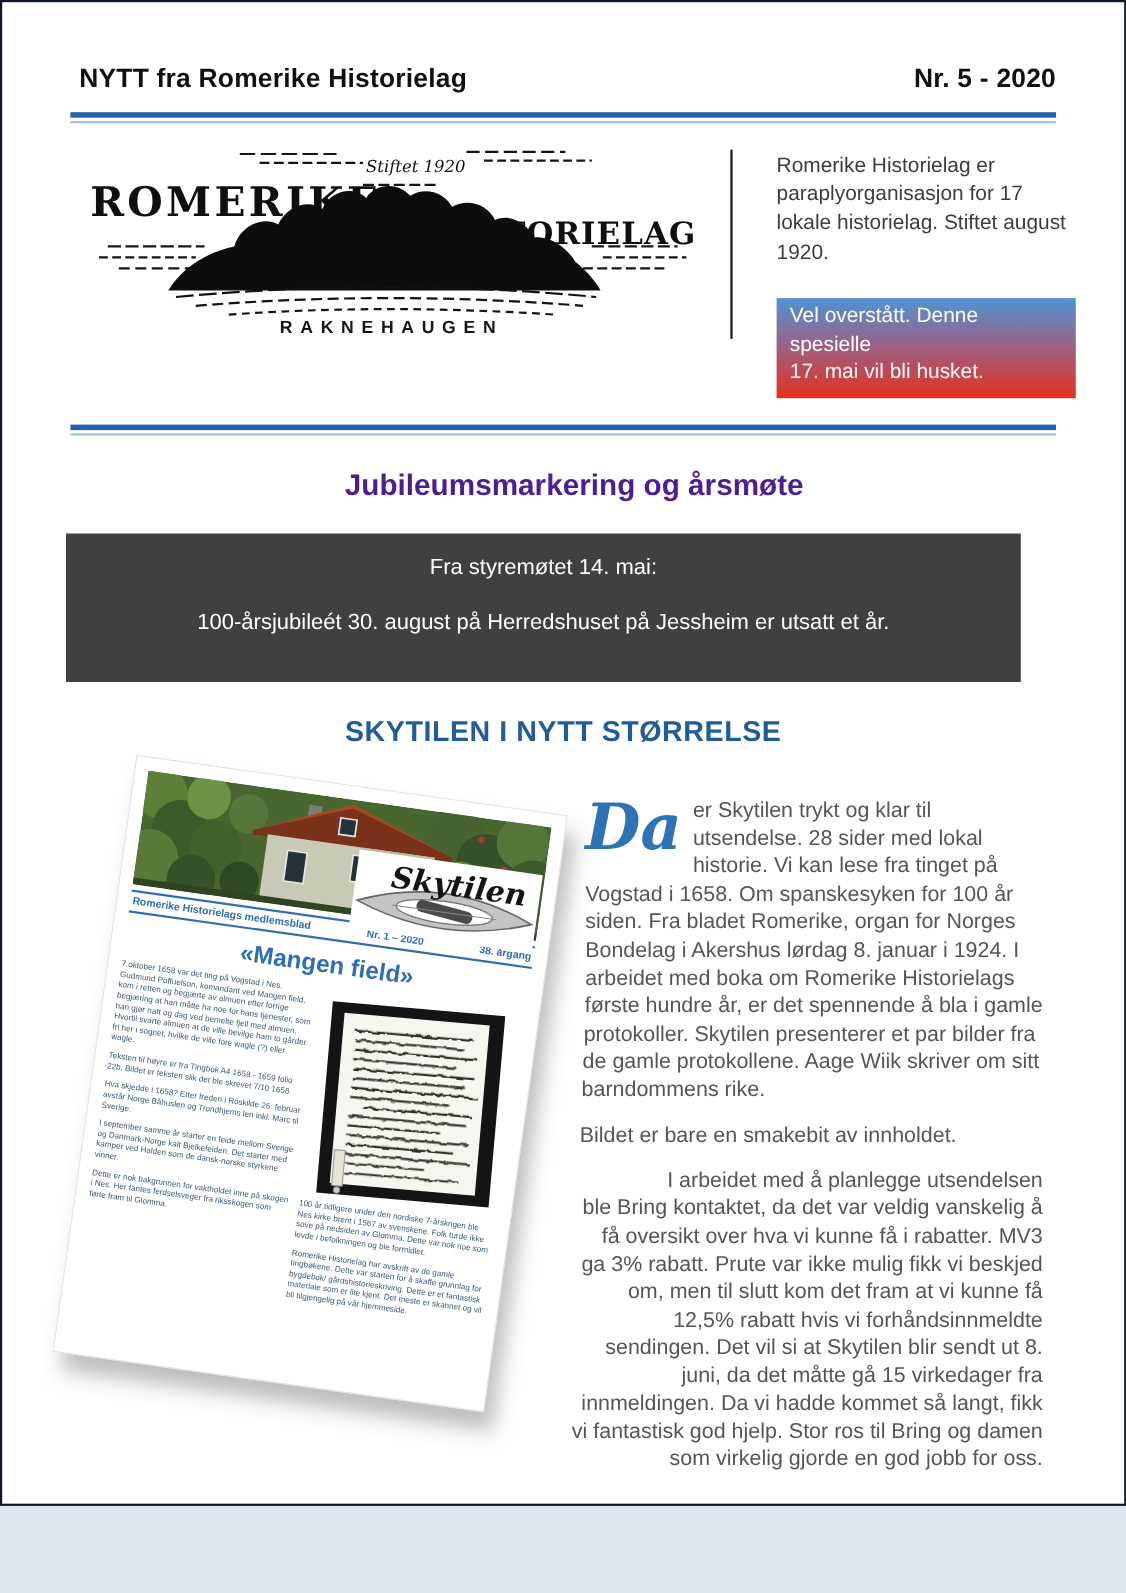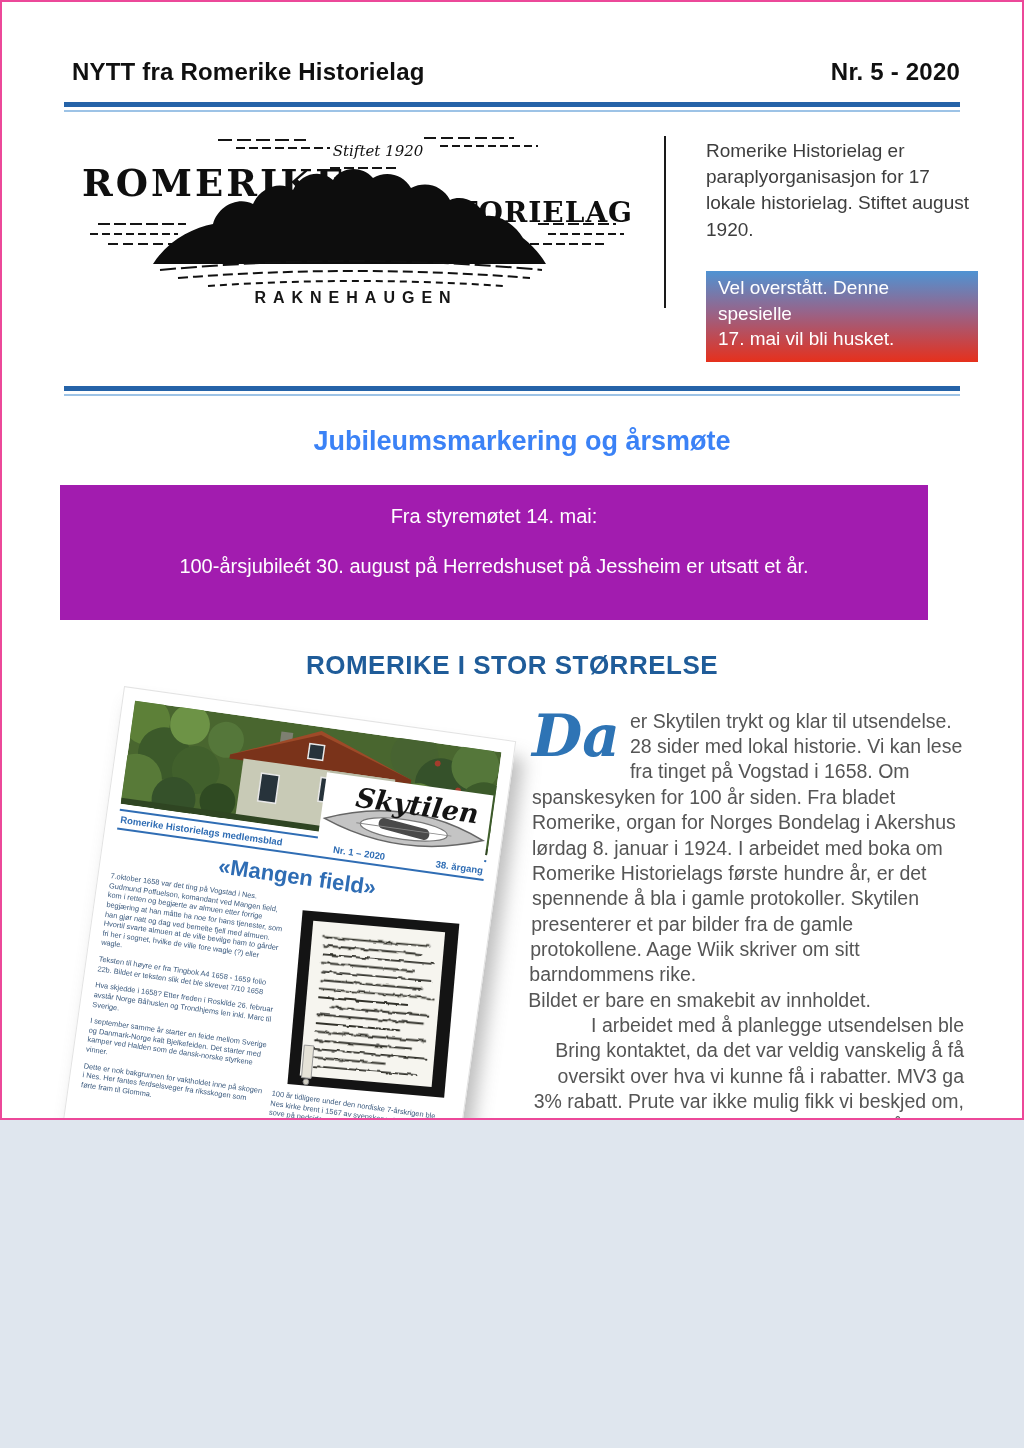--- a/index.html
+++ b/index.html
@@ -1,18 +1,18 @@
 <!DOCTYPE html>
 <html><head>
 <meta charset="utf-8">
 <style>
   html,body{margin:0;padding:0;background:#dfe6ee;}
   .page{
-    width:1024px;height:1120px;box-sizing:border-box;position:relative;overflow:hidden;
-    background:#ffffff;border:2px solid #ec4899;
+    width:1024px;height:1369px;box-sizing:border-box;position:relative;overflow:hidden;
+    background:#ffffff;border:2px solid #0f172a;
     font-family:"Liberation Sans",sans-serif;color:#222;
   }
   
   .hdr{display:flex;justify-content:space-between;align-items:baseline;padding:56px 62px 0 70px;}
   .hdr-title,.hdr-issue{font-size:24px;font-weight:bold;color:#101010;letter-spacing:0.2px;}
   .rule{margin:16px 62px 0 62px;height:3px;border-top:5px solid #2563a8;border-bottom:2px solid #9dc3e6;}
   .rule2{margin-top:24px;}
   
   .mast{display:flex;padding:16px 44px 0 66px;gap:20px;}
   .logo-block{width:566px;}
@@ -20,39 +20,39 @@
   .see-all{font-size:18px;color:#1c1c1c;margin:8px 0 0 22px;}
   .see-all a{color:#1c1c1c;text-decoration:underline;}
   .vdiv{border-left:2px solid #1a1a1a;height:172px;margin:8px 20px 0 10px;}
   .about-col{width:292px;padding-top:10px;}
   .about{font-size:19px;line-height:1.38;color:#3d3d3d;margin:0;}
   .banner{
     margin-top:28px;padding:4px 12px 10px;color:#fff;font-size:19px;line-height:1.35;
     background:linear-gradient(180deg,#4f93d3 0%,#97648a 45%,#e6301c 100%);
   }
   
-  .h1{all:unset;display:block;text-align:center;color:#3b82f6;font-size:27px;font-weight:bold;margin:30px 0 28px;padding-left:20px;}
-  .notice{margin:0 94px 0 58px;background:#a21caf;color:#fff;text-align:center;font-size:20px;padding:20px 12px 42px;}
+  .h1{all:unset;display:block;text-align:center;color:#4c1d95;font-size:27px;font-weight:bold;margin:30px 0 28px;padding-left:20px;}
+  .notice{margin:0 94px 0 58px;background:#404040;color:#fff;text-align:center;font-size:20px;padding:20px 12px 42px;}
   .notice p{margin:0 0 27px;}
   .notice p:last-child{margin-bottom:0;}
   
   .h2{all:unset;display:block;text-align:center;color:#1f5c99;font-size:26px;font-weight:bold;letter-spacing:0.5px;margin:30px 0 4px;}
   .content{padding:0 58px 0 60px;}
   .float-wrap{
     float:left;width:470px;height:608px;
     shape-outside:polygon(0 0,100% 0,95% 100%,0 100%);shape-margin:8px;
   }
   .mini-page{
     width:396px;height:548px;margin:26px 0 0 22px;box-sizing:border-box;
     background:#fff;border:1px solid #e3e3e3;padding:12px 12px 0;
     transform:rotate(8deg);transform-origin:50% 50%;
     box-shadow:10px 16px 18px rgba(110,110,110,0.45);
   }
   .body-text{font-size:19.5px;line-height:1.3;color:#555;padding-top:24px;}
-  .body-text p{margin:0;}
+  .body-text p{margin:16px;}
   .body-text .indent{text-indent:52px;text-align:right;}
   .dropcap{
     float:left;font-family:"DejaVu Serif",serif;font-style:italic;font-weight:bold;
     font-size:58px;line-height:0.82;color:#2e74b5;padding:4px 10px 2px 0;
   }
   
   .mini-photo{height:104px;position:relative;}
   .mini-photo svg{width:100%;height:104px;display:block;}
   .sky-logo{position:absolute;right:2px;top:44px;width:168px;height:72px;background:#fff;}
   .sky-logo svg{width:100%;height:100%;display:block;}
@@ -126,21 +126,21 @@
   </div>
 
   <div class="rule rule2"></div>
 
   <h1 class="h1">Jubileumsmarkering og årsmøte</h1>
   <div class="notice">
     <p>Fra styremøtet 14. mai:</p>
     <p>100-årsjubileét 30. august på Herredshuset på Jessheim er utsatt et år.</p>
   </div>
 
-  <h2 class="h2">ROMERIKE I STOR STØRRELSE</h2>
+  <h2 class="h2">SKYTILEN I NYTT STØRRELSE</h2>
 
   <div class="content">
     <div class="float-wrap">
       <div class="mini-page">
 
         <div class="mini-photo">
           <svg viewBox="0 0 372 104" preserveAspectRatio="none">
             <rect x="0" y="0" width="372" height="104" fill="#49662f"></rect>
             <g>
               <circle cx="14" cy="18" r="24" fill="#5d8038"></circle>

